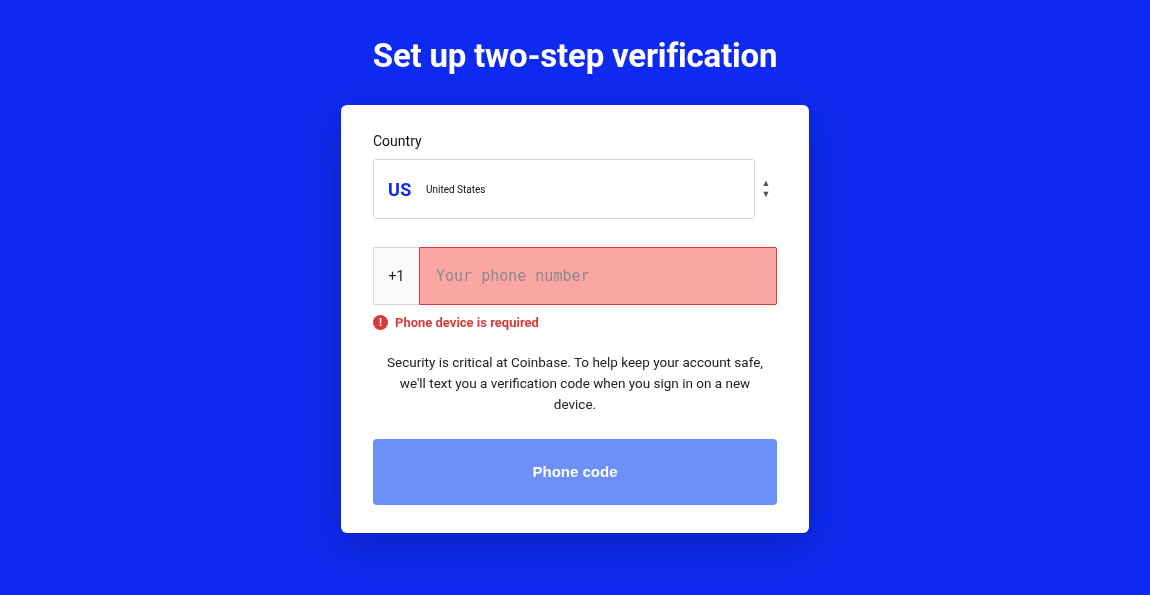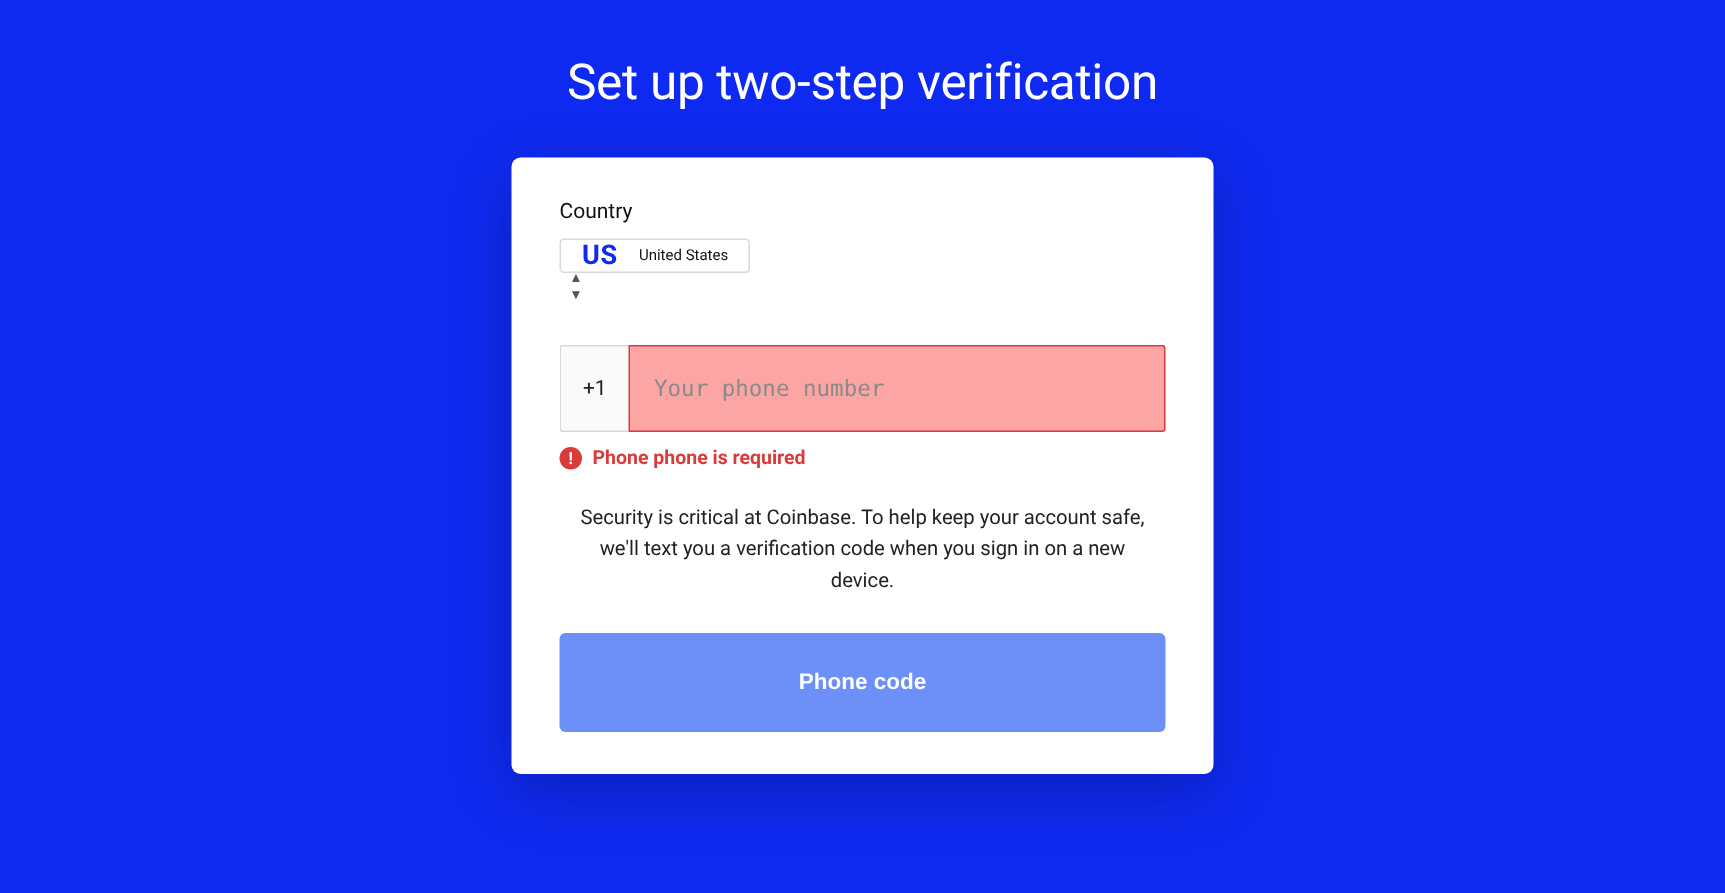--- a/index.html
+++ b/index.html
@@ -13,43 +13,42 @@
       width: 1150px;
       height: 595px;
       display: flex;
       flex-direction: column;
       align-items: center;
       overflow: hidden;
     }
     .page-title {
       color: #ffffff;
       font-size: 33px;
-      font-weight: 400;
+      font-weight: 700;
       margin-top: 36px;
       margin-bottom: 30px;
       letter-spacing: -0.2px;
     }
     .card {
       background: #ffffff;
       border-radius: 6px;
       width: 468px;
       padding: 28px 32px 28px 32px;
       box-shadow: 0 12px 40px rgba(0,0,0,0.22);
     }
     .field-label {
       font-size: 14px;
       color: #111;
       margin-bottom: 10px;
       font-weight: 400;
     }
     .country-row {
       display: flex;
-      align-items: flex-start;
+      align-items: center;
       margin-bottom: 28px;
-      flex-direction: column;
     }
     .country-select {
       flex: 1;
       border: 1px solid #d6d9dc;
       border-radius: 3px;
       height: 60px;
       display: flex;
       align-items: center;
       padding: 0 14px;
       cursor: pointer;
@@ -174,20 +173,20 @@
     </div>
   </div>
 
   <div class="phone-row">
     <div class="calling-code-box">+1</div>
     <input type="text" class="phone-input" placeholder="Your phone number" style="">
   </div>
 
   <div class="error-row">
     <div class="error-icon">!</div>
-    <div class="error-text">Phone phone is required</div>
+    <div class="error-text">Phone device is required</div>
   </div>
 
   <div class="helper-text">Security is critical at Coinbase. To help keep your account safe, we'll text you a verification code when you sign in on a new device.</div>
 
   <button class="send-button">Phone code</button>
 
 </div>
 
 </body></html>

